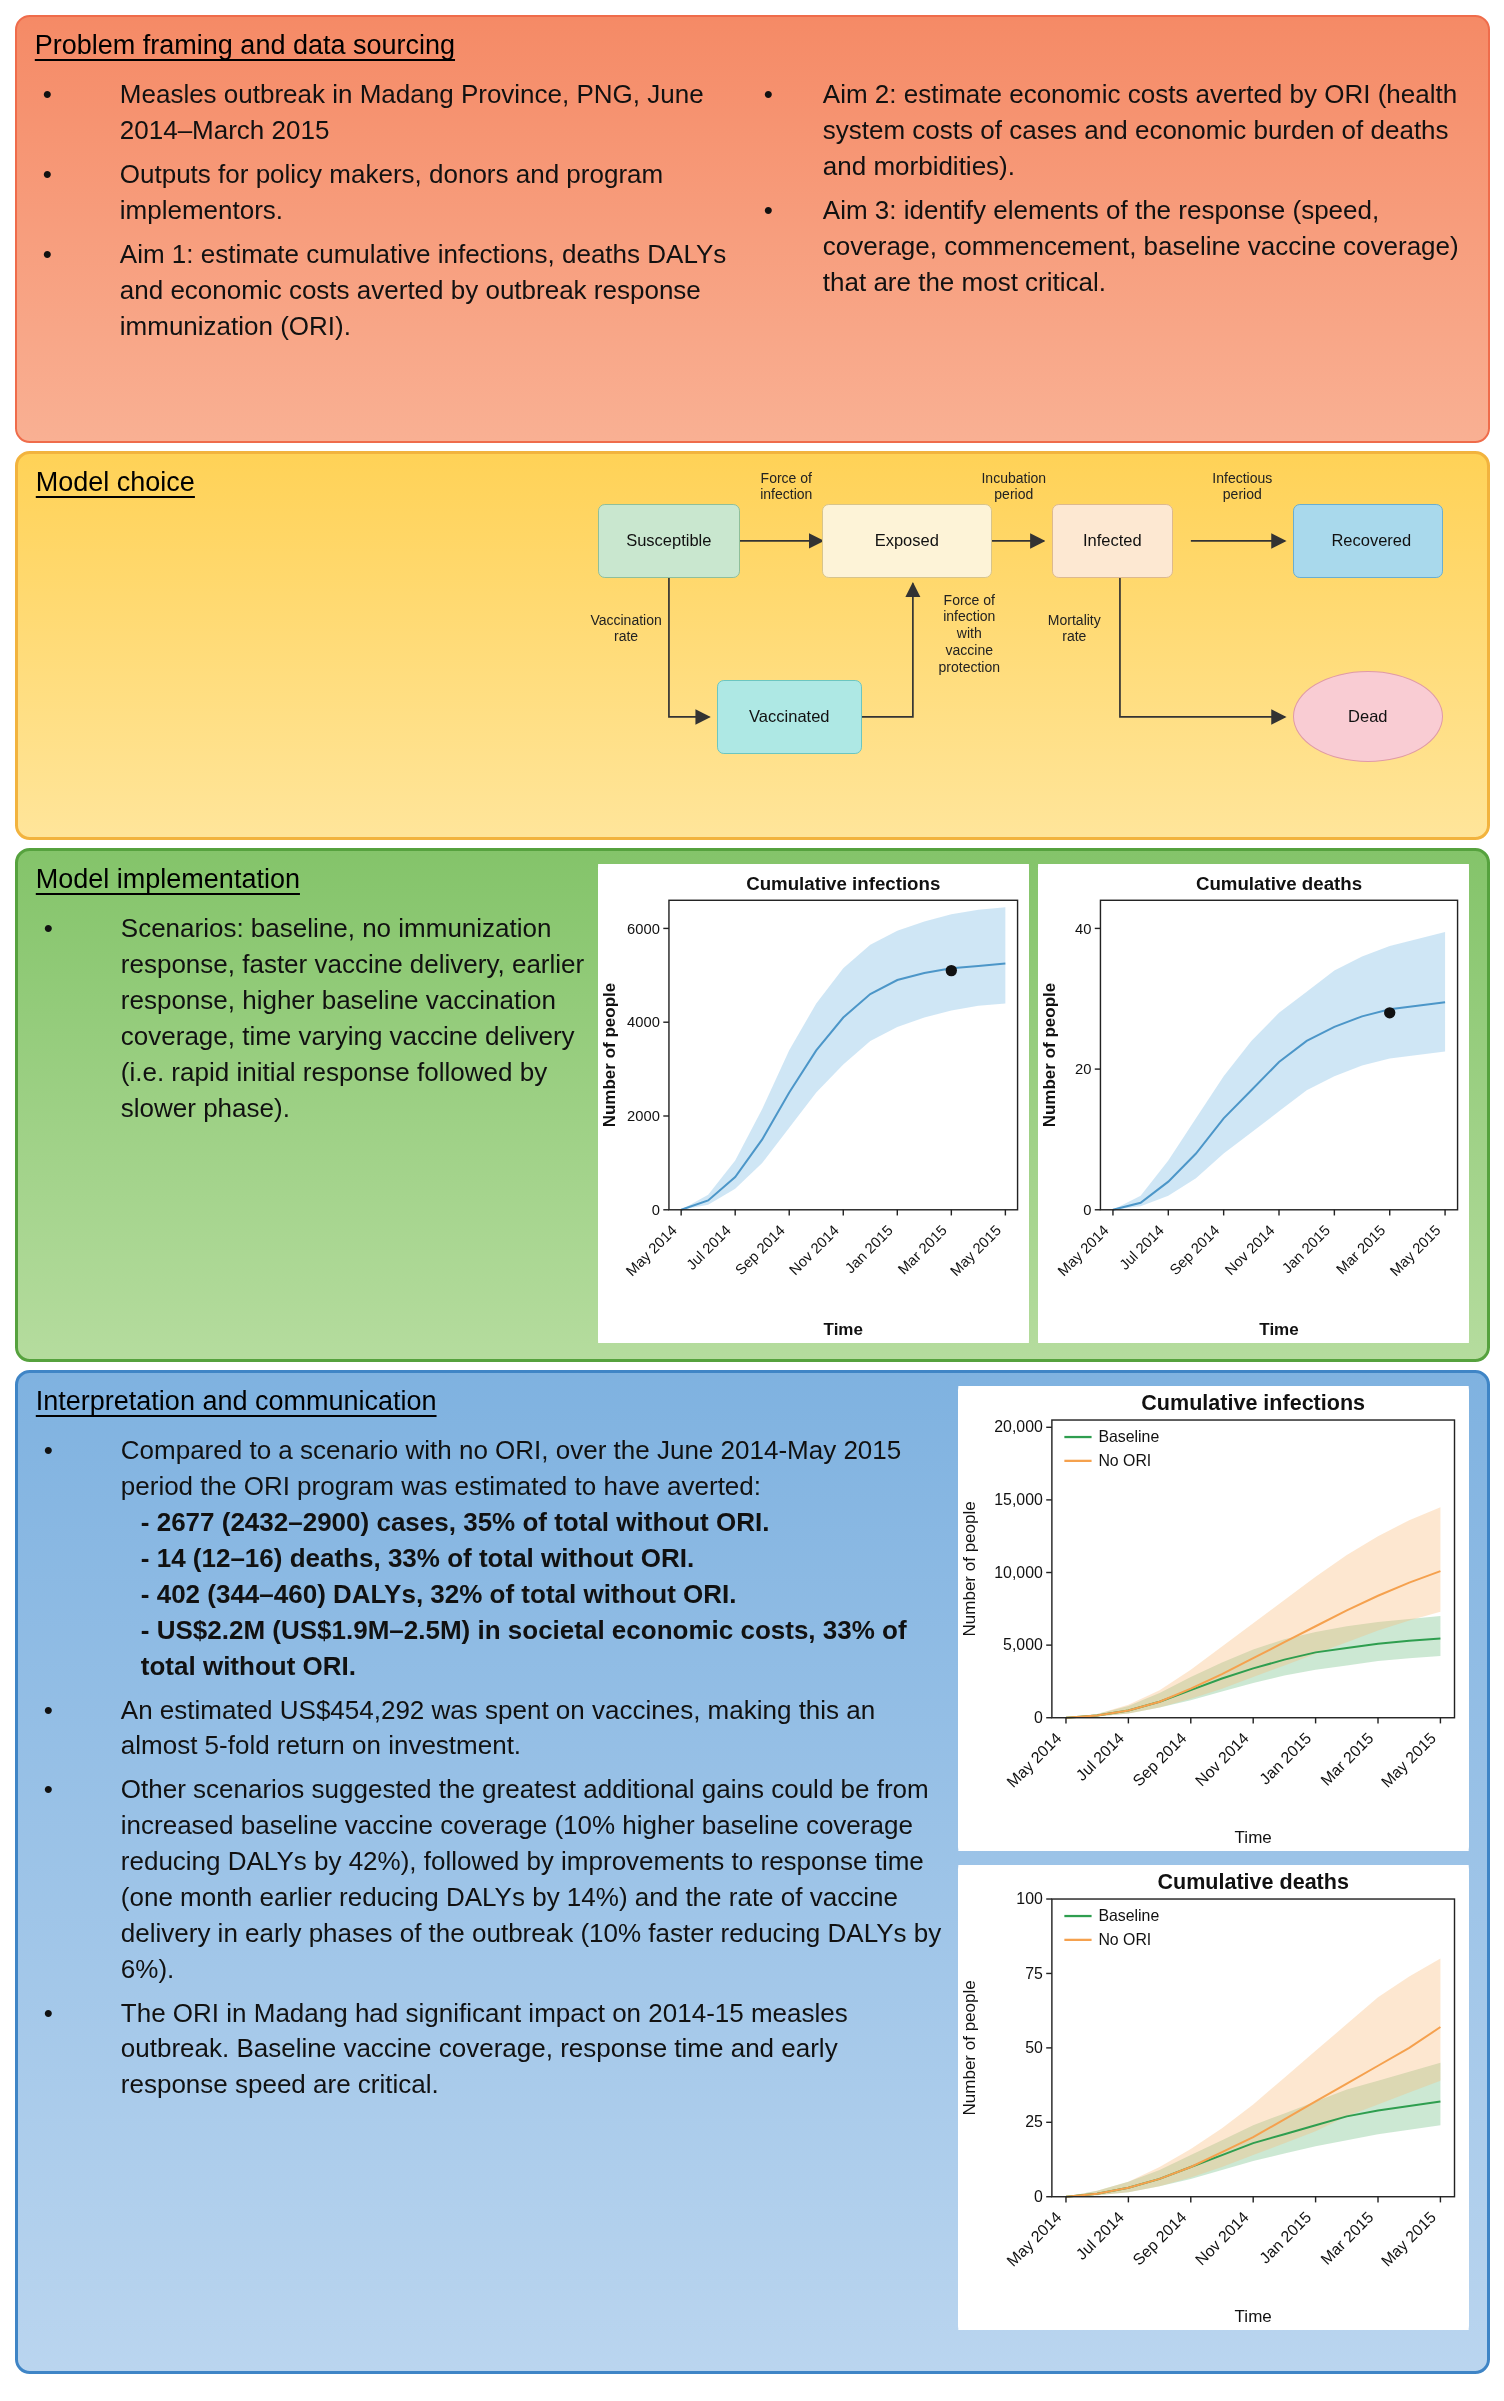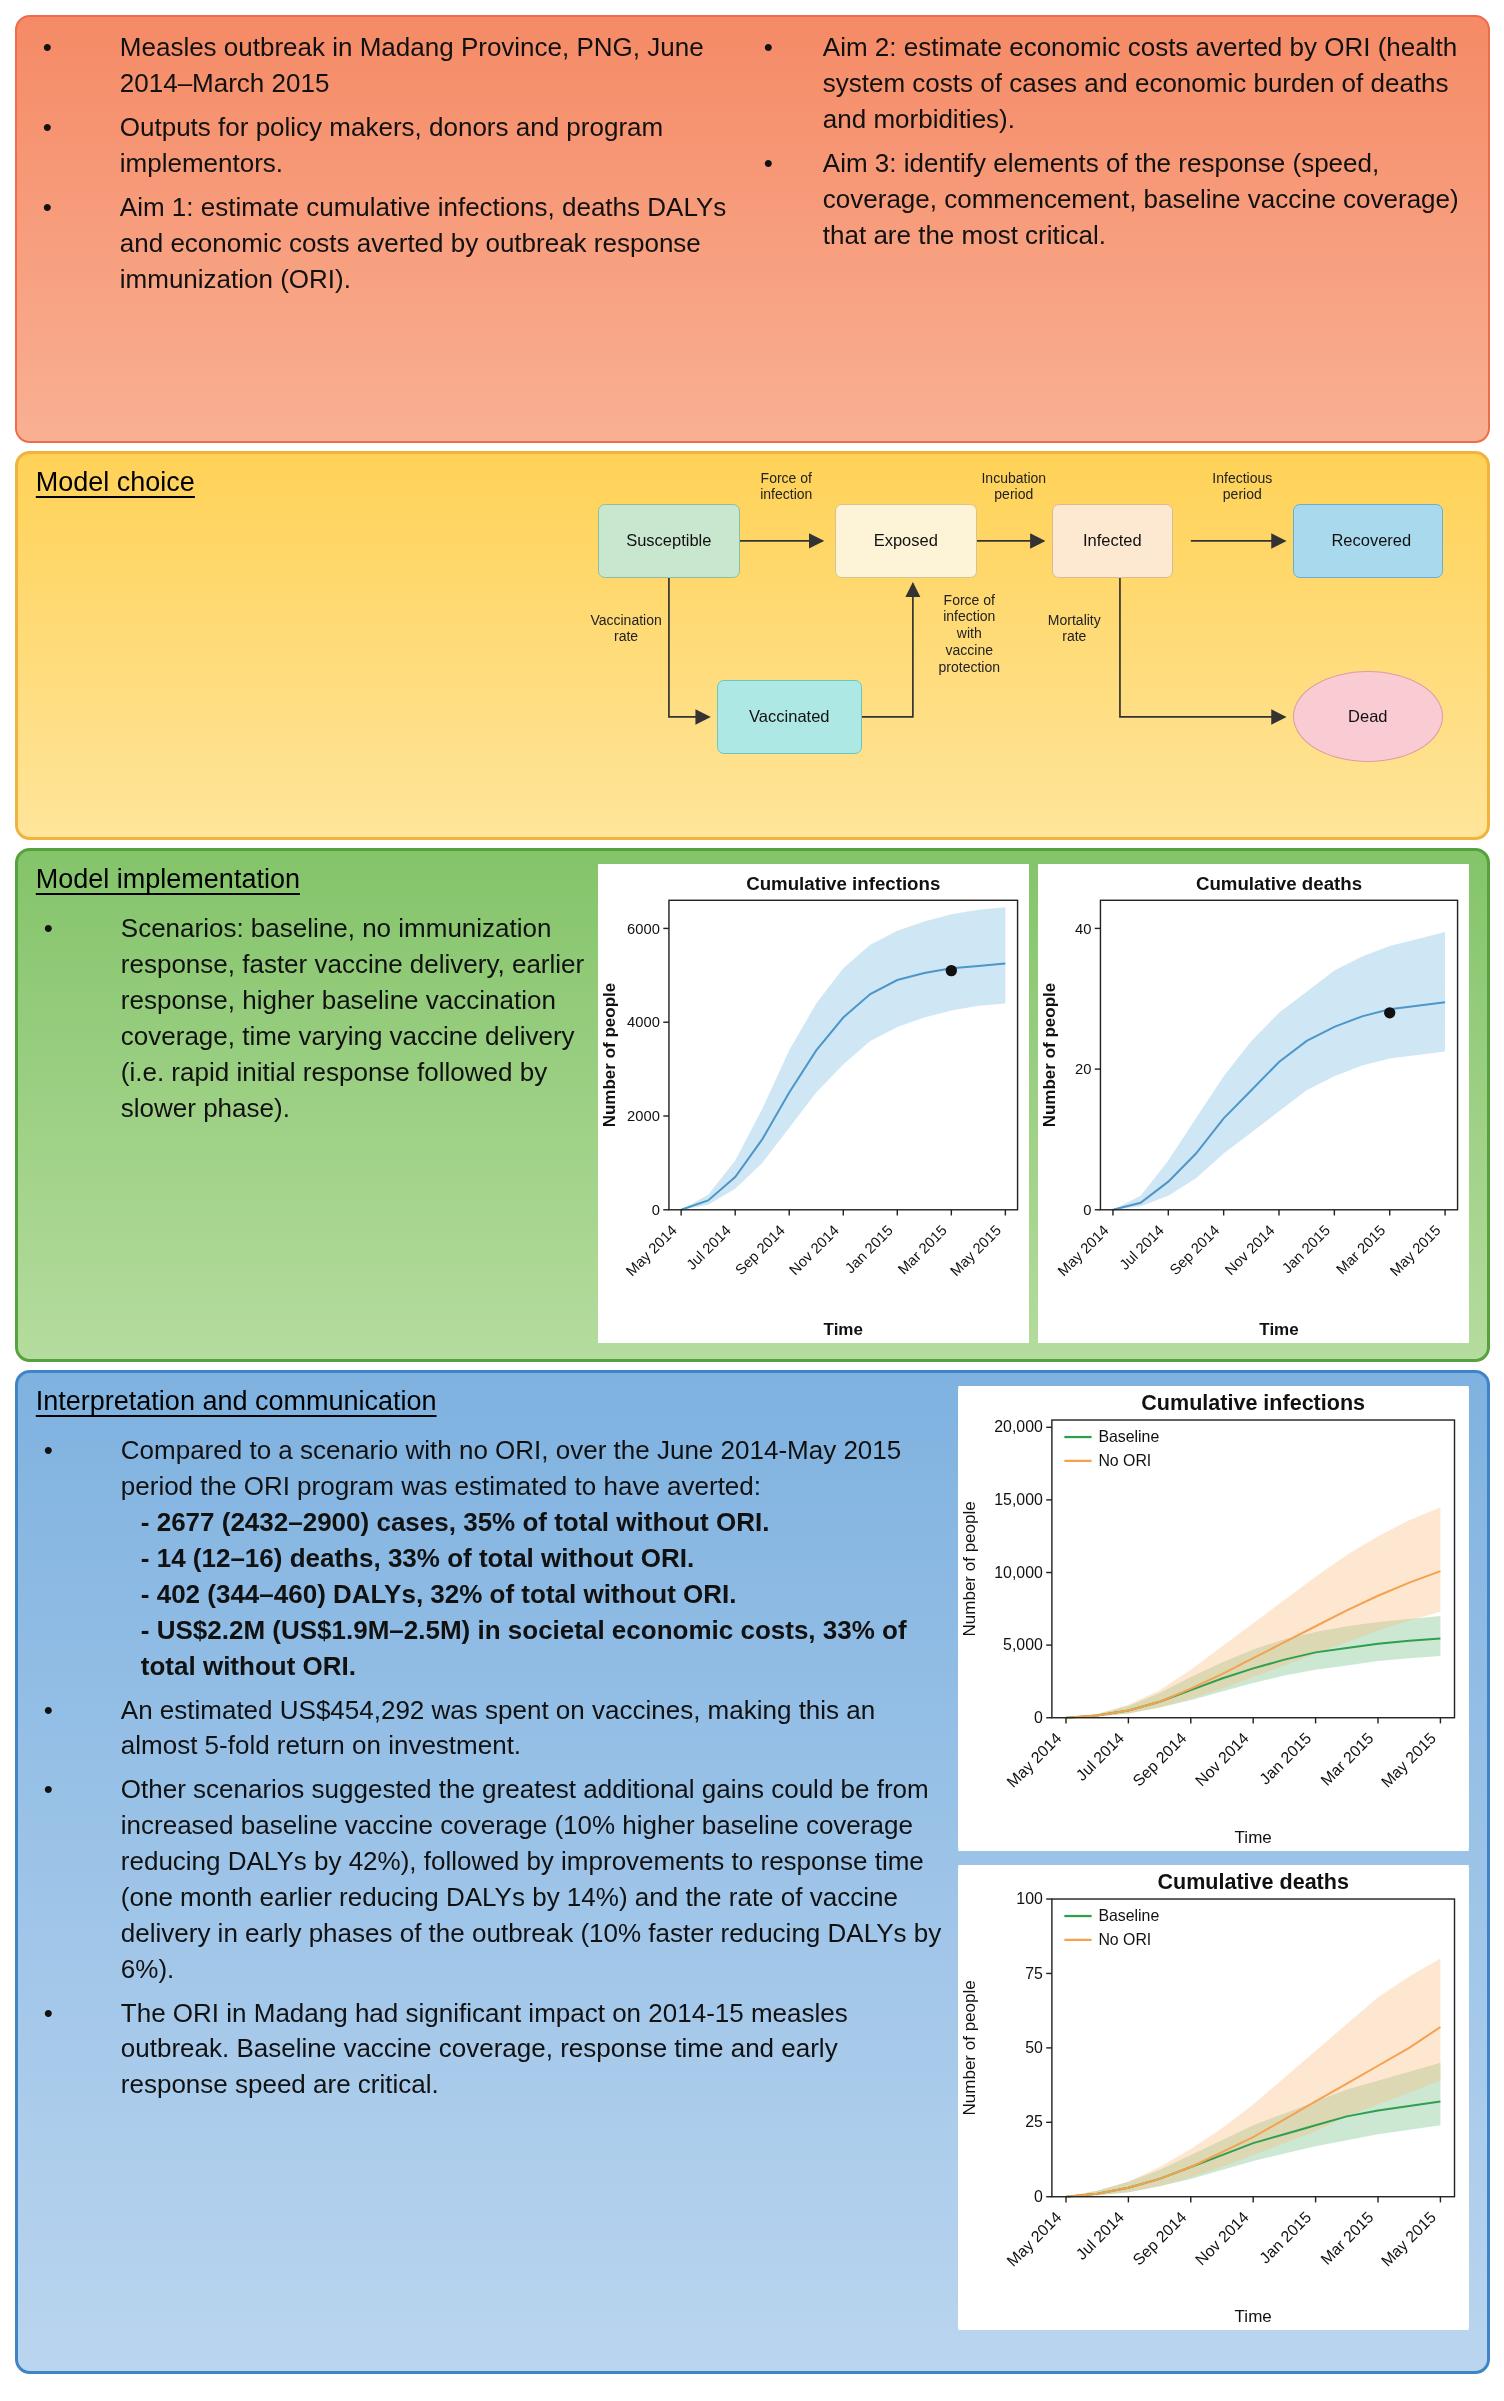--- a/index.html
+++ b/index.html
@@ -62,20 +62,21 @@
 
   .chart-tile { background: #ffffff; border-radius: 4.5px; }
   svg { font-family: "Liberation Sans", sans-serif; display: block; }
 </style>
 </head>
 <body>
 
 <div class="page">
 
   <section class="panel p1">
+    <h2 class="panel-title">Problem framing and data sourcing</h2>
     <div class="cols">
       <ul class="bullets col-left">
           <li><span class="bullet-text">Measles outbreak in Madang Province, PNG, June 2014–March 2015</span></li>
           <li><span class="bullet-text">Outputs for policy makers, donors and program implementors.</span></li>
           <li><span class="bullet-text">Aim 1: estimate cumulative infections, deaths DALYs and economic costs averted by outbreak response immunization (ORI).</span></li>
         </ul>
       <ul class="bullets tight col-right">
           <li><span class="bullet-text">Aim 2: estimate economic costs averted by ORI (health system costs of cases and economic burden of deaths and morbidities).</span></li>
           <li><span class="bullet-text">Aim 3: identify elements of the response (speed, coverage, commencement, baseline vaccine coverage) that are the most critical.</span></li>
         </ul>
@@ -98,21 +99,21 @@
           <path d="M 690 125 H 816" fill="none" stroke="#333" stroke-width="3" marker-end="url(#arrow)"></path>
           <path d="M 1075 125 H 1241" fill="none" stroke="#333" stroke-width="3" marker-end="url(#arrow)"></path>
           <path d="M 155 190 V 435 H 226" fill="none" stroke="#333" stroke-width="3" marker-end="url(#arrow)"></path>
           <path d="M 495 435 H 585 V 200" fill="none" stroke="#333" stroke-width="3" marker-end="url(#arrow)"></path>
           <path d="M 950 190 V 435 H 1241" fill="none" stroke="#333" stroke-width="3" marker-end="url(#arrow)"></path>
         </svg>
 
         <div class="node" style="left: 17px; top: 34px; width: 142px; height: 74px; background: rgb(201, 231, 207); border-color: rgb(143, 191, 154);">
             <span>Susceptible</span>
           </div>
-        <div class="node" style="left: 254px; top: 34px; width: 142px; height: 74px; background: rgb(253, 243, 215); border-color: rgb(216, 196, 138);">
+        <div class="node" style="left: 241px; top: 34px; width: 170px; height: 74px; background: rgb(253, 243, 215); border-color: rgb(216, 196, 138);">
             <span>Exposed</span>
           </div>
         <div class="node" style="left: 471px; top: 34px; width: 121px; height: 74px; background: rgb(253, 232, 210); border-color: rgb(221, 185, 142);">
             <span>Infected</span>
           </div>
         <div class="node" style="left: 712px; top: 34px; width: 150px; height: 74px; background: rgb(169, 217, 236); border-color: rgb(106, 174, 208); padding-left: 7px;">
             <span>Recovered</span>
           </div>
         <div class="node" style="left: 136px; top: 210px; width: 145px; height: 74px; background: rgb(174, 232, 228); border-color: rgb(108, 198, 192);">
             <span>Vaccinated</span>

